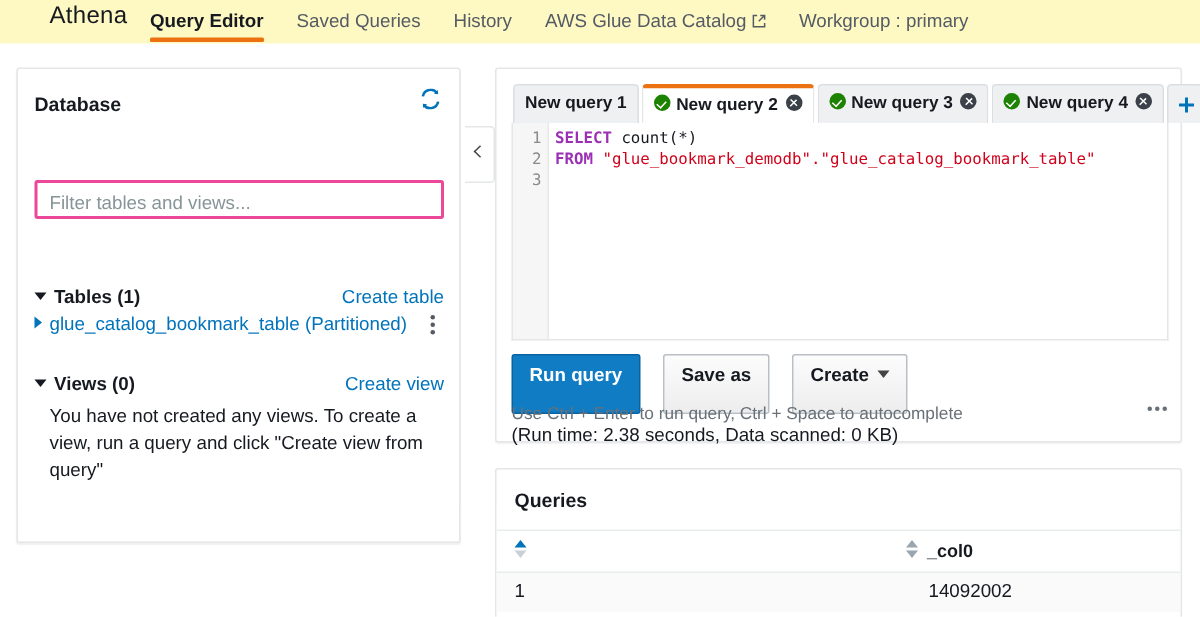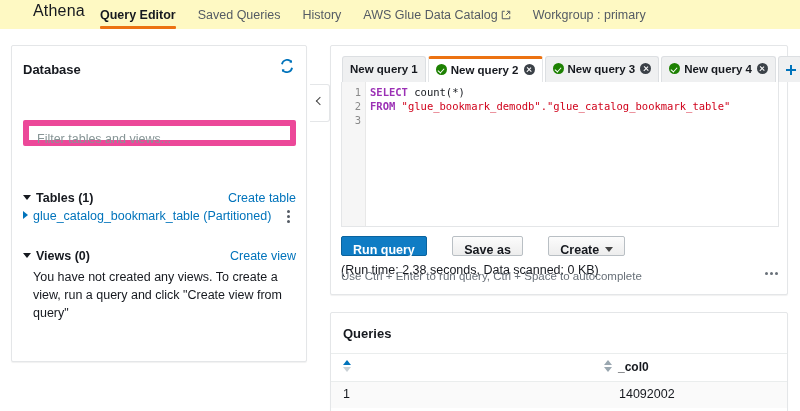--- a/index.html
+++ b/index.html
@@ -50,21 +50,21 @@
     font-size: 12.5px; color: #16191f; padding: 4px 22px 4px 8px;
     line-height: 18px; white-space: nowrap; overflow: hidden;
   }
   .db-select .caret {
     position: absolute; right: 7px; top: 10px;
     width: 0; height: 0; border-left: 4px solid transparent;
     border-right: 4px solid transparent; border-top: 5px solid #879596;
   }
   .filter-input {
     position: absolute; left: 11px; top: 74px; width: 273px; height: 26px;
-    border: 6px solid #ec4899; border-radius: 2px; background: #fff;
+    border: 2px solid #ec4899; border-radius: 2px; background: #fff;
     font-size: 12.5px; color: #879596; padding: 4px 8px; line-height: 18px;
   }
   .sec-head {
     position: absolute; left: 11px; width: 273px; height: 18px;
     font-size: 12.5px; color: #16191f;
   }
   .sec-head .tw {
     display: inline-block; width: 0; height: 0; margin-right: 5px;
     border-left: 4.5px solid transparent; border-right: 4.5px solid transparent;
     border-top: 5px solid #16191f; vertical-align: 2px;
@@ -174,23 +174,23 @@
     position: absolute; left: 28px; top: 3px; right: 2px;
     font-family: "DejaVu Sans Mono", monospace; font-size: 10.5px;
     line-height: 14px; white-space: pre; color: #16191f;
   }
   .kw  { color: #9b30b5; font-weight: bold; margin-top: 24px; }
   .fn  { color: #16191f; }
   .str { color: #d0021b; }
 
   .btnrow { position: absolute; left: 10px; top: 190px; height: 28px; }
   .btn {
-    display: inline-block; height: 20px; line-height: 26px; padding: 0 11px;
+    display: inline-block; height: 40px; line-height: 26px; padding: 0 11px;
     border-radius: 2px; font-size: 12.5px; font-weight: bold;
-    vertical-align: top; margin-right: 21px; cursor: pointer; white-space: nowrap;
+    vertical-align: top; margin-right: 11px; cursor: pointer; white-space: nowrap;
   }
   .btn-primary { background: #0f7cc4; border: 1px solid #0a639e; color: #fff; }
   .btn-default {
     background: linear-gradient(#fcfcfc, #ededed);
     border: 1px solid #b9bfc4; color: #16191f;
   }
   .btn-default .dcaret {
     display: inline-block; margin-left: 6px; width: 0; height: 0;
     border-left: 4px solid transparent; border-right: 4px solid transparent;
     border-top: 5px solid #444; vertical-align: 2px;

